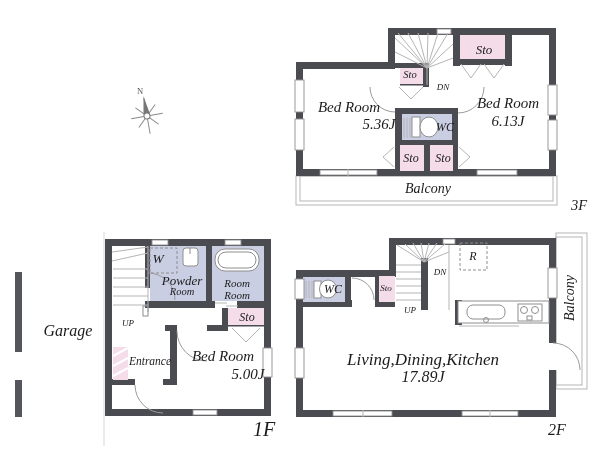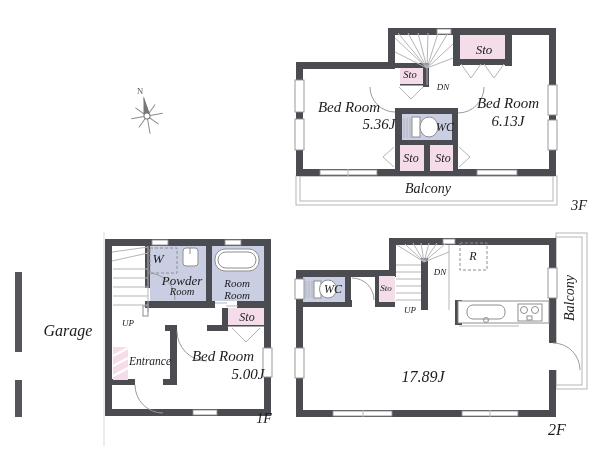--- a/index.html
+++ b/index.html
@@ -231,36 +231,37 @@
   <span class="lbl" style="left:508px;top:121px;font-size:15px;">6.13J</span>
   <span class="lbl" style="left:410px;top:75px;font-size:10.5px;">Sto</span>
   <span class="lbl" style="left:484px;top:49px;font-size:13px;">Sto</span>
   <span class="lbl" style="left:445px;top:127px;font-size:12px;">WC</span>
   <span class="lbl" style="left:411px;top:158px;font-size:12px;">Sto</span>
   <span class="lbl" style="left:443px;top:158px;font-size:12px;">Sto</span>
   <span class="lbl" style="left:443px;top:87px;font-size:9px;">DN</span>
   <span class="lbl" style="left:428px;top:189px;font-size:14px;">Balcony</span>
   <span class="lbl" style="left:579px;top:205px;font-size:14.5px;text-align:center;">3F</span>
 
+  <span class="lbl" style="left:423px;top:359px;font-size:17px;">Living,Dining,Kitchen</span>
   <span class="lbl" style="left:423px;top:377px;font-size:16px;">17.89J</span>
   <span class="lbl" style="left:333px;top:289px;font-size:12px;">WC</span>
   <span class="lbl" style="left:386px;top:288px;font-size:9px;">Sto</span>
   <span class="lbl" style="left:473px;top:256px;font-size:12px;">R</span>
   <span class="lbl" style="left:410px;top:310px;font-size:9px;">UP</span>
   <span class="lbl" style="left:440px;top:272px;font-size:9px;">DN</span>
   <span class="lbl rot" style="left:570px;top:298px;font-size:14px;">Balcony</span>
   <span class="lbl" style="left:557px;top:430px;font-size:16px;">2F</span>
 
   <span class="lbl" style="left:223px;top:356px;font-size:15px;">Bed Room</span>
   <span class="lbl" style="left:223px;top:374px;font-size:15px;margin-left:25px;">5.00J</span>
   <span class="lbl" style="left:182px;top:280px;font-size:13px;">Powder</span>
   <span class="lbl" style="left:182px;top:292px;font-size:10.5px;">Room</span>
   <span class="lbl" style="left:237px;top:283px;font-size:11px;">Room</span>
   <span class="lbl" style="left:237px;top:295px;font-size:11px;">Room</span>
   <span class="lbl" style="left:158px;top:259px;font-size:13.5px;">W</span>
   <span class="lbl" style="left:247px;top:317px;font-size:12px;">Sto</span>
   <span class="lbl" style="left:150px;top:362px;font-size:11.5px;">Entrance</span>
   <span class="lbl" style="left:68px;top:331px;font-size:16px;text-align:right;">Garage</span>
   <span class="lbl" style="left:128px;top:323px;font-size:9px;">UP</span>
-  <span class="lbl" style="left:264px;top:419px;font-size:14px;">1F</span>
+  <span class="lbl" style="left:264px;top:429px;font-size:20px;">1F</span>
 
   <span class="lbl compassN" style="left:140px;top:91px;font-size:8.5px;">N</span>
 </div>
 
 </body></html>

